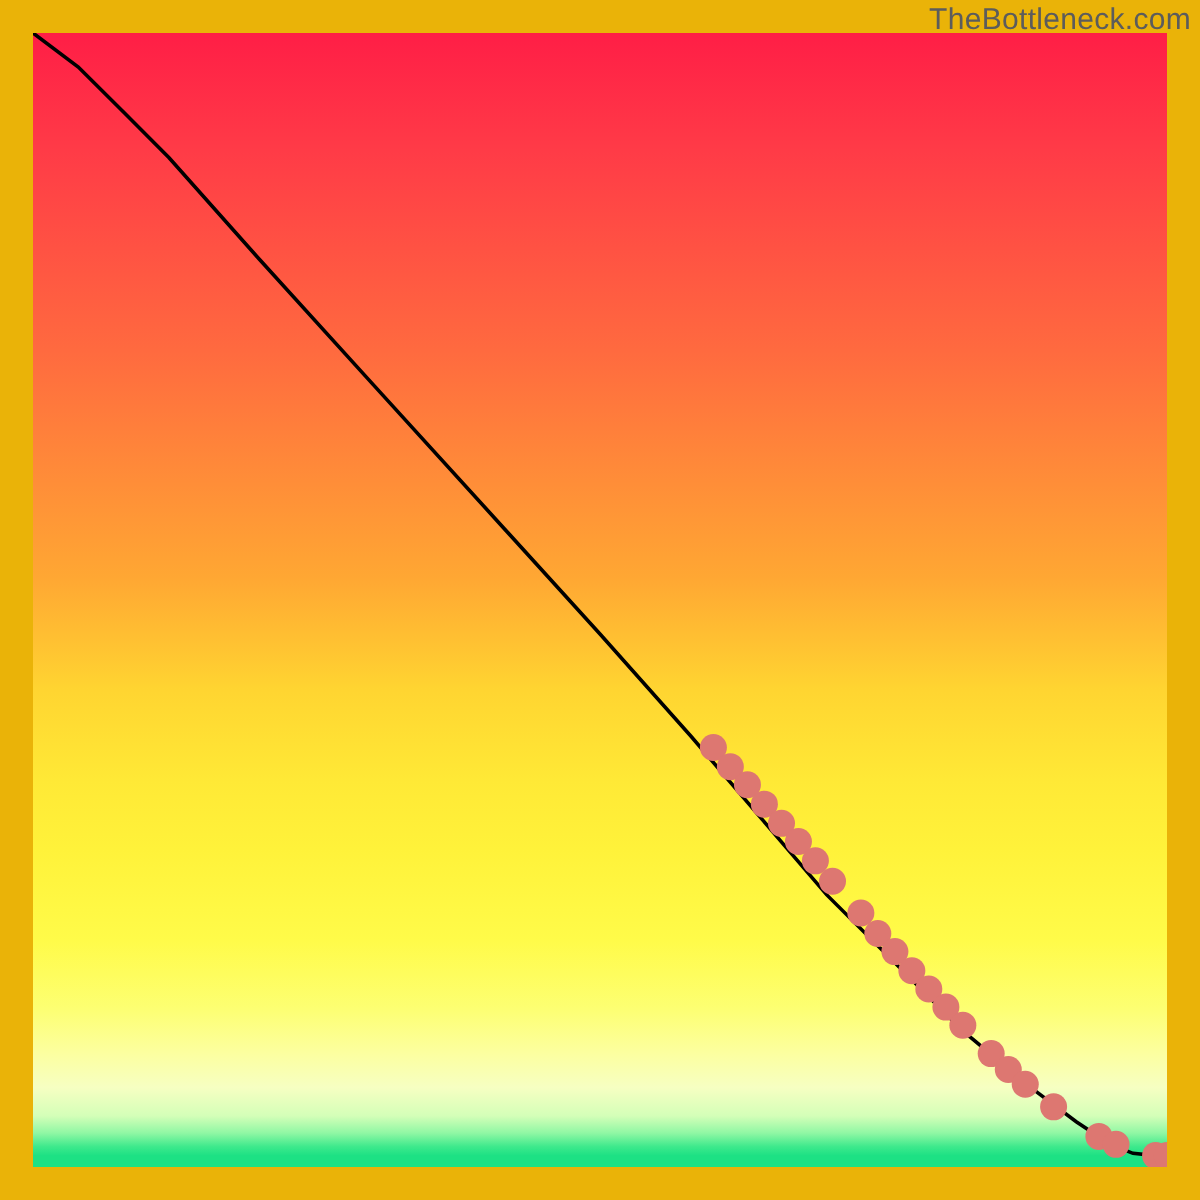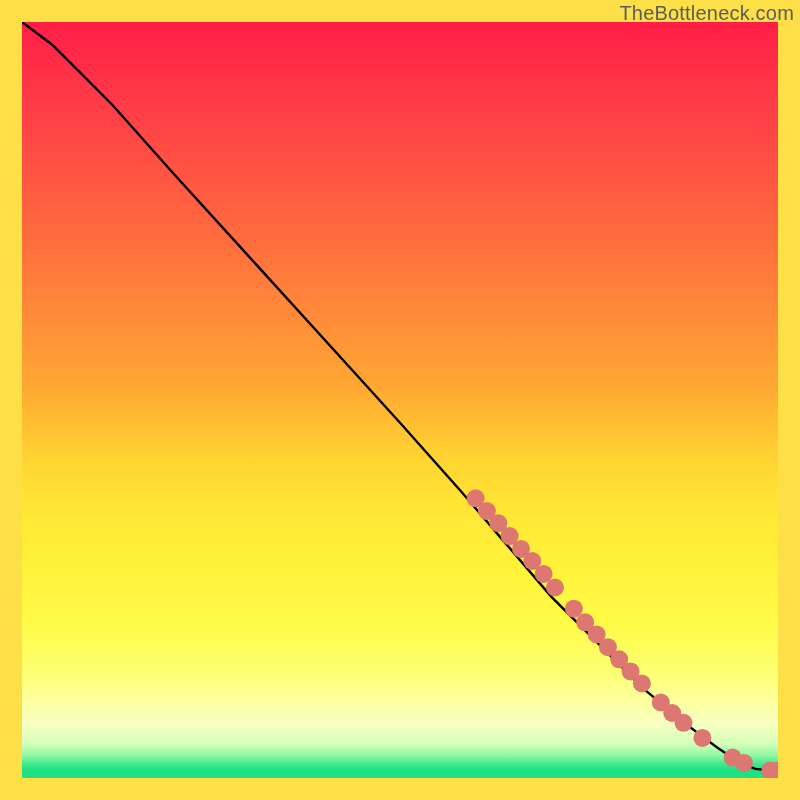--- a/index.html
+++ b/index.html
@@ -8,21 +8,21 @@
     width: 800px;
     height: 800px;
     background: #000;
     font-family: Arial, Helvetica, sans-serif;
     overflow: hidden;
   }
   .stage {
     position: relative;
     width: 800px;
     height: 800px;
-    background: #fde047;
+    background: #eab308;
   }
   .plot {
     position: absolute;
     left: 22px;
     top: 22px;
     width: 756px;
     height: 756px;
     
     background: linear-gradient(
       to bottom,

